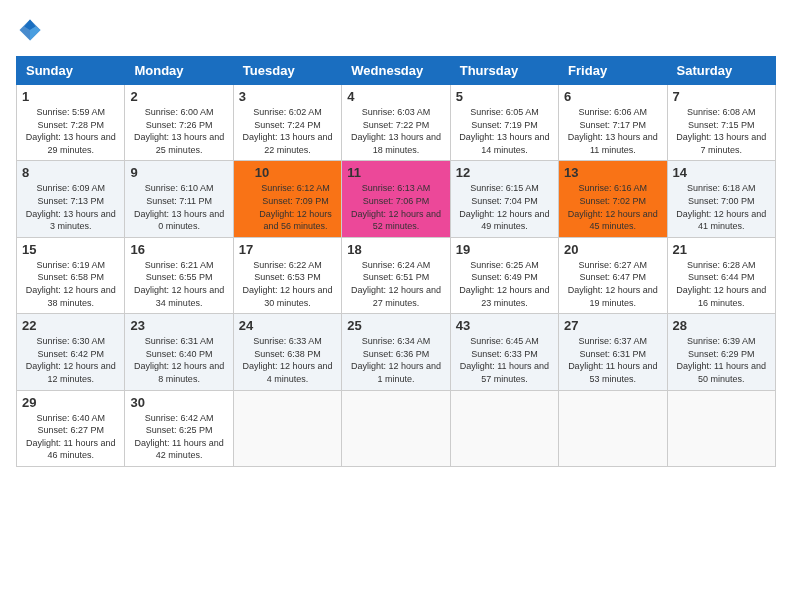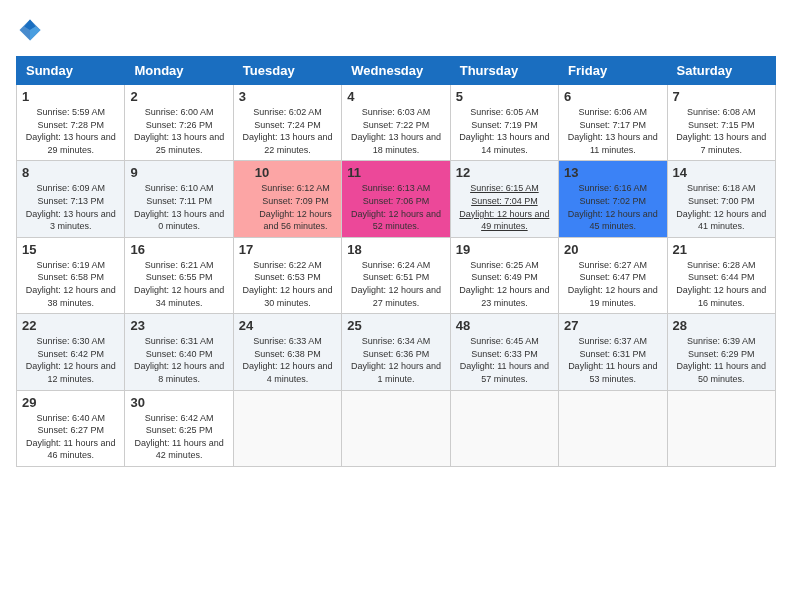--- a/index.html
+++ b/index.html
@@ -170,39 +170,39 @@
           <div class="cell-text" style="white-space: pre-line;">Sunrise: 6:09 AM
 Sunset: 7:13 PM
 Daylight: 13 hours and 3 minutes.</div>
         </td>
         <td style="background: rgb(240, 244, 248);">
           <span class="day-num">9</span>
           <div class="cell-text" style="white-space: pre-line;">Sunrise: 6:10 AM
 Sunset: 7:11 PM
 Daylight: 13 hours and 0 minutes.</div>
         </td>
-        <td style="background: #fca5a5; padding-left: 21px;">
+        <td style="background: #f97316; padding-left: 21px;">
           <span class="day-num">10</span>
           <div class="cell-text" style="white-space: pre-line;">Sunrise: 6:12 AM
 Sunset: 7:09 PM
 Daylight: 12 hours and 56 minutes.</div>
         </td>
         <td style="background: #ec4899;">
           <span class="day-num">11</span>
           <div class="cell-text" style="white-space: pre-line;">Sunrise: 6:13 AM
 Sunset: 7:06 PM
 Daylight: 12 hours and 52 minutes.</div>
         </td>
         <td style="background: rgb(240, 244, 248);">
           <span class="day-num">12</span>
-          <div class="cell-text" style="white-space: pre-line; text-decoration: underline;">Sunrise: 6:15 AM
+          <div class="cell-text" style="white-space: pre-line;">Sunrise: 6:15 AM
 Sunset: 7:04 PM
 Daylight: 12 hours and 49 minutes.</div>
         </td>
-        <td style="background: #3b82f6;">
+        <td style="background: #f97316;">
           <span class="day-num">13</span>
           <div class="cell-text" style="white-space: pre-line;">Sunrise: 6:16 AM
 Sunset: 7:02 PM
 Daylight: 12 hours and 45 minutes.</div>
         </td>
         <td style="background: rgb(240, 244, 248);">
           <span class="day-num">14</span>
           <div class="cell-text" style="white-space: pre-line;">Sunrise: 6:18 AM
 Sunset: 7:00 PM
 Daylight: 12 hours and 41 minutes.</div>
@@ -271,21 +271,21 @@
 Sunset: 6:38 PM
 Daylight: 12 hours and 4 minutes.</div>
         </td>
         <td style="background: rgb(240, 244, 248);">
           <span class="day-num">25</span>
           <div class="cell-text" style="white-space: pre-line;">Sunrise: 6:34 AM
 Sunset: 6:36 PM
 Daylight: 12 hours and 1 minute.</div>
         </td>
         <td style="background: rgb(240, 244, 248);">
-          <span class="day-num">48</span>
+          <span class="day-num">43</span>
           <div class="cell-text" style="white-space: pre-line;">Sunrise: 6:45 AM
 Sunset: 6:33 PM
 Daylight: 11 hours and 57 minutes.</div>
         </td>
         <td style="background: rgb(240, 244, 248);">
           <span class="day-num">27</span>
           <div class="cell-text" style="white-space: pre-line;">Sunrise: 6:37 AM
 Sunset: 6:31 PM
 Daylight: 11 hours and 53 minutes.</div>
         </td>

